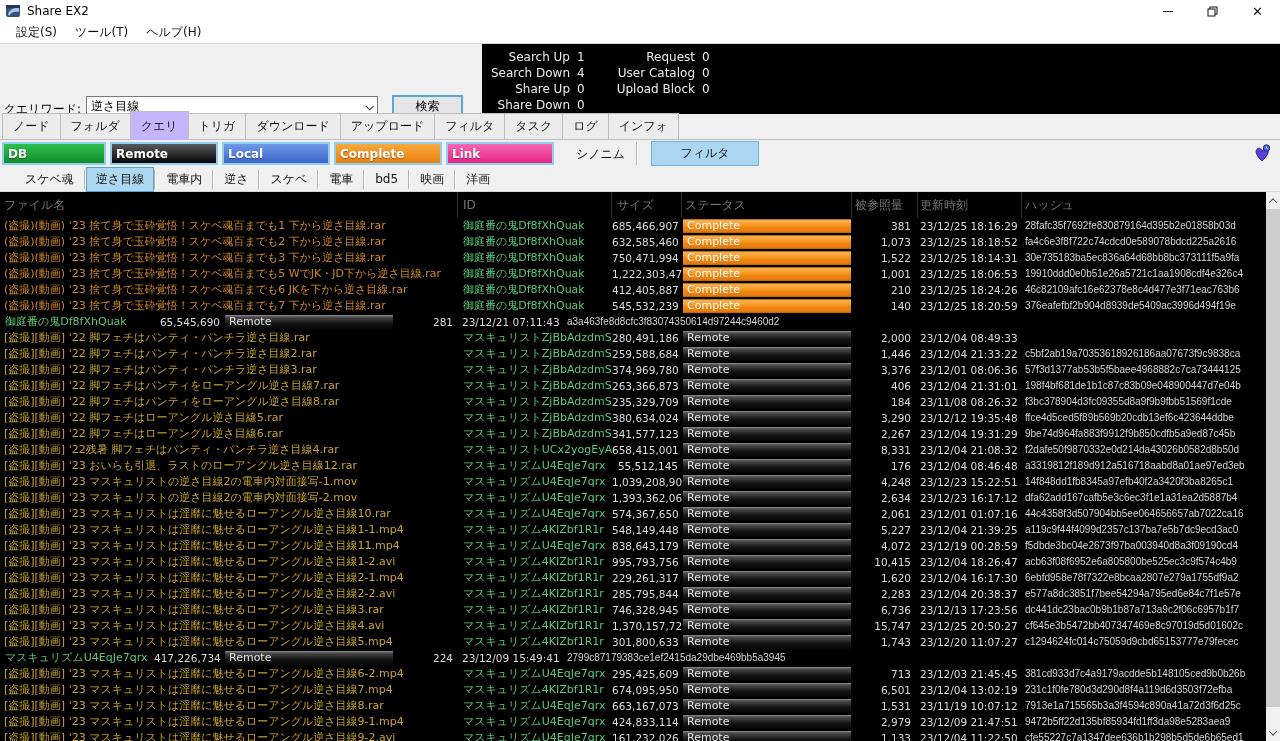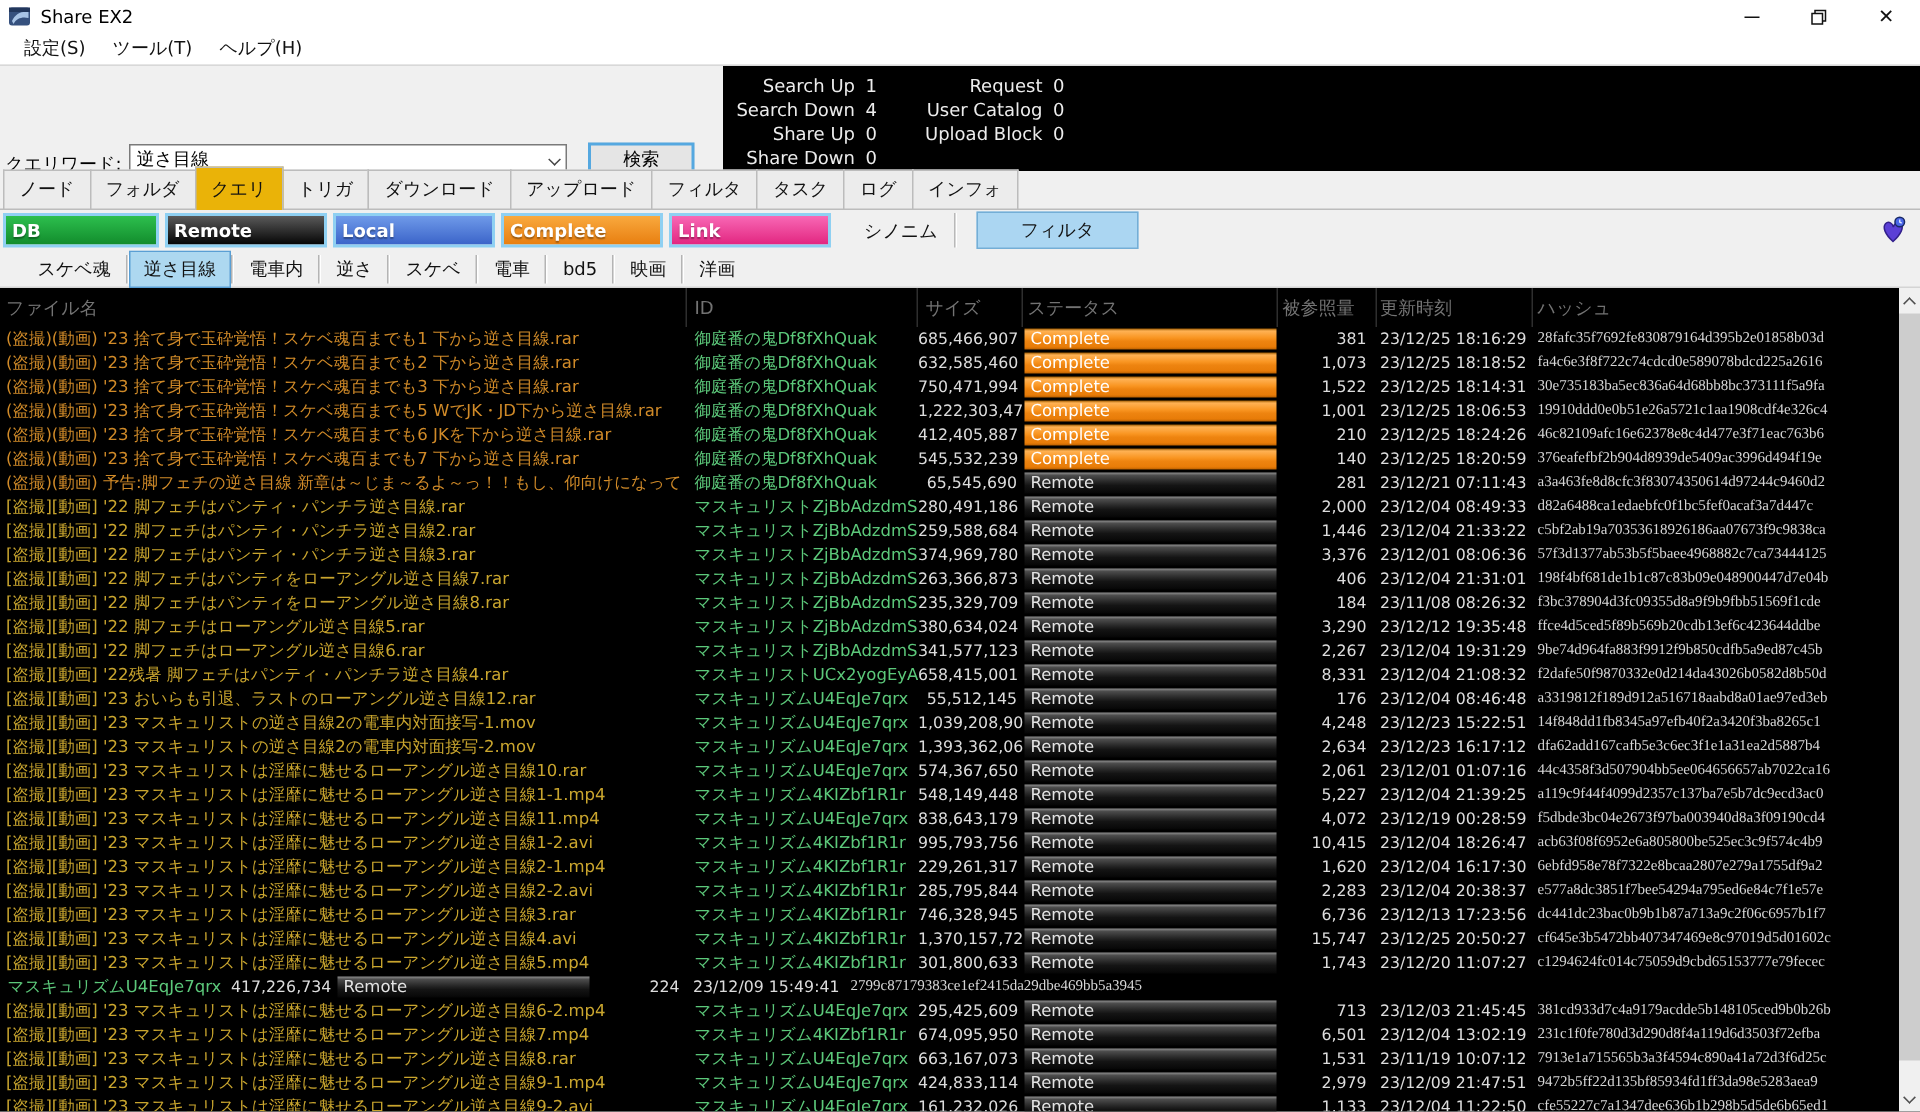--- a/index.html
+++ b/index.html
@@ -45,21 +45,21 @@
   .stat-label { font-size:12px; color:#ececec; text-align:right; }
   .c1 .stat-label { width:88px; }
   .c2 .stat-label { width:110px; }
   .stat-value { font-size:12px; color:#ececec; margin-left:7px; }
 
   
   .tabbar { height:26px; background:#f0f0f0; display:flex; align-items:flex-end; padding-left:2px; position:relative; }
   .tabbar::after { content:""; position:absolute; left:0; right:0; bottom:0; height:1px; background:#bcbcbc; }
   .tab { font-size:12px; color:#111; padding:4px 10px 5px 10px; border:1px solid #bcbcbc; border-bottom:none;
     background:#ececec; margin-right:-1px; position:relative; }
-  .tab.active { background:#eab308; padding-top:6px; z-index:2; }
+  .tab.active { background:#c4b5fd; padding-top:6px; z-index:2; }
 
   
   .filter-row { height:27px; position:relative; background:#f0f0f0; }
   .fbtn { position:absolute; top:2px; height:23px; border:2px solid #8fd0f2; font-size:12px; color:#fff;
     display:flex; align-items:center; padding-left:4px; text-shadow:0 1px 1px rgba(0,0,0,.35);font-weight:bold; }
   .synonym { position:absolute; left:576px; top:6px; font-size:12px; color:#111; }
   .vsep { position:absolute; left:636px; top:2px; width:2px; height:23px;
     border-left:1px solid #b8b8b8; border-right:1px solid #ffffff; }
   .filter-btn { position:absolute; left:651px; top:1px; width:108px; height:25px; background:#abd6f2;
     border:1px solid #74aed6; font-size:12px; color:#111; display:flex; align-items:center; justify-content:center; }
@@ -77,21 +77,21 @@
   .hcell { font-size:12px; color:#737373; display:flex; align-items:center; border-right:1px solid #2e2e2e; overflow:hidden; white-space:nowrap; }
   .rows { width:1266px; }
   .trow { display:flex; height:16px; background:#000; }
   .cell { font-size:11px; overflow:hidden; white-space:nowrap; line-height:16px; }
   .c0 { width:458px; padding-left:4px; }
   .c1c { width:154px; padding-left:5px; color:#5cc87a; }
   .c2c { width:70px; text-align:right; padding-right:4px; color:#dcdcdc; font-size:10.5px; }
   .c3c { width:170px; padding:1px 1px; }
   .c4c { width:66px; text-align:right; padding-right:7px; color:#dcdcdc; font-size:10.5px; }
   .c5c { width:104px; padding-left:2px; color:#dcdcdc; font-size:10.5px; }
-  .c6c { width:244px; padding-left:3px; color:#d6d6d6; font-family:Liberation Serif, serif; font-size:10px; }
+  .c6c { width:244px; padding-left:3px; color:#d6d6d6; font-family:Liberation Sans, sans-serif; font-size:10px; }
   .h0 { width:458px; padding-left:4px; }
   .h1 { width:154px; padding-left:5px; }
   .h2 { width:70px; padding-left:5px; }
   .h3 { width:170px; padding-left:3px; }
   .h4 { width:66px; padding-left:3px; }
   .h5 { width:104px; padding-left:2px; }
   .h6 { width:244px; padding-left:3px; border-right:none; }
   .name-a { color:#d08a28; }
   .name-b { color:#c9a52e; }
   .sbar { height:14px; font-size:11px; color:#fff; padding-left:4px; line-height:14px; }
@@ -311,40 +311,38 @@
         <div class="cell c1c">御庭番の鬼Df8fXhQuak</div>
         <div class="cell c2c">545,532,239</div>
         <div class="cell c3c">
           <div class="sbar Complete">Complete</div>
         </div>
         <div class="cell c4c">140</div>
         <div class="cell c5c">23/12/25 18:20:59</div>
         <div class="cell c6c">376eafefbf2b904d8939de5409ac3996d494f19e</div>
       </div>
       <div class="trow">
-        <div class="cell c0 name-a">(盗撮)(動画) 予告:脚フェチの逆さ目線 新章は～じま～るよ～っ！！もし、仰向けになって</div>
         <div class="cell c1c">御庭番の鬼Df8fXhQuak</div>
         <div class="cell c2c">65,545,690</div>
         <div class="cell c3c">
           <div class="sbar Remote">Remote</div>
         </div>
         <div class="cell c4c">281</div>
         <div class="cell c5c">23/12/21 07:11:43</div>
         <div class="cell c6c">a3a463fe8d8cfc3f83074350614d97244c9460d2</div>
       </div>
       <div class="trow">
         <div class="cell c0 name-b">[盗撮][動画] '22 脚フェチはパンティ・パンチラ逆さ目線.rar</div>
         <div class="cell c1c">マスキュリストZjBbAdzdmS</div>
         <div class="cell c2c">280,491,186</div>
         <div class="cell c3c">
           <div class="sbar Remote">Remote</div>
         </div>
         <div class="cell c4c">2,000</div>
         <div class="cell c5c">23/12/04 08:49:33</div>
-        <div class="cell c6c">d82a6488ca1edaebfc0f1bc5fef0acaf3a7d447c</div>
       </div>
       <div class="trow">
         <div class="cell c0 name-b">[盗撮][動画] '22 脚フェチはパンティ・パンチラ逆さ目線2.rar</div>
         <div class="cell c1c">マスキュリストZjBbAdzdmS</div>
         <div class="cell c2c">259,588,684</div>
         <div class="cell c3c">
           <div class="sbar Remote">Remote</div>
         </div>
         <div class="cell c4c">1,446</div>
         <div class="cell c5c">23/12/04 21:33:22</div>

